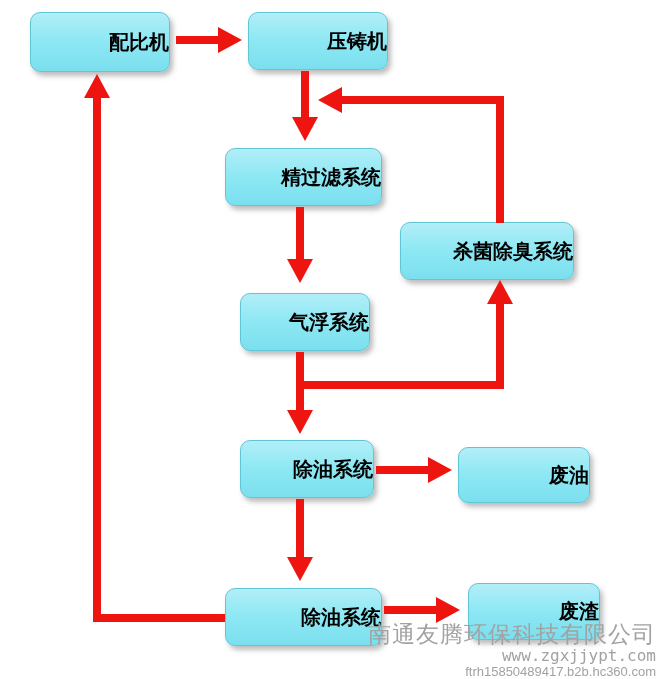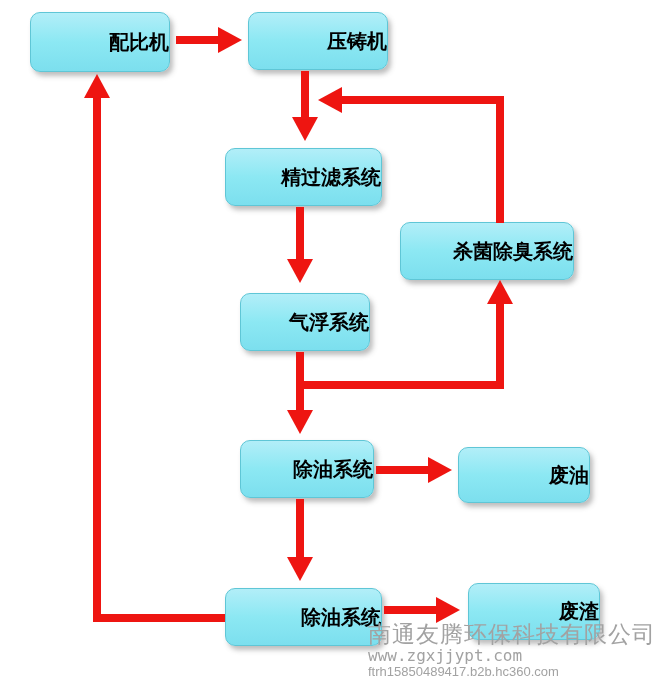--- a/index.html
+++ b/index.html
@@ -16,21 +16,21 @@
 
   .hline,.vline{position:absolute;background:var(--arrow-color,#ee1511);}
   .hline{height:8px;}
   .vline{width:8px;}
   .head{position:absolute;width:0;height:0;}
   .head.right{border-top:13px solid transparent;border-bottom:13px solid transparent;border-left:24px solid var(--arrow-color,#ee1511);}
   .head.left {border-top:13px solid transparent;border-bottom:13px solid transparent;border-right:24px solid var(--arrow-color,#ee1511);}
   .head.down {border-left:13px solid transparent;border-right:13px solid transparent;border-top:24px solid var(--arrow-color,#ee1511);}
   .head.up   {border-left:13px solid transparent;border-right:13px solid transparent;border-bottom:24px solid var(--arrow-color,#ee1511);}
 
-  .watermark{position:absolute;right:2px;bottom:0;text-align:left;color:#a2a2a2;line-height:1.1;}
+  .watermark{position:absolute;right:2px;bottom:0;text-align:right;color:#a2a2a2;line-height:1.1;}
   .wm-company{font-size:23px;letter-spacing:1px;}
   .wm-site{font-size:16px;font-family:"DejaVu Sans Mono","Liberation Mono",monospace;}
   .wm-contact{font-size:13px;font-family:Liberation Sans, sans-serif;}
 </style>
 </head>
 <body>
 
 <div class="canvas">
 
   <div class="node" style="left:30px;top:12px;width:138px;height:58px">

